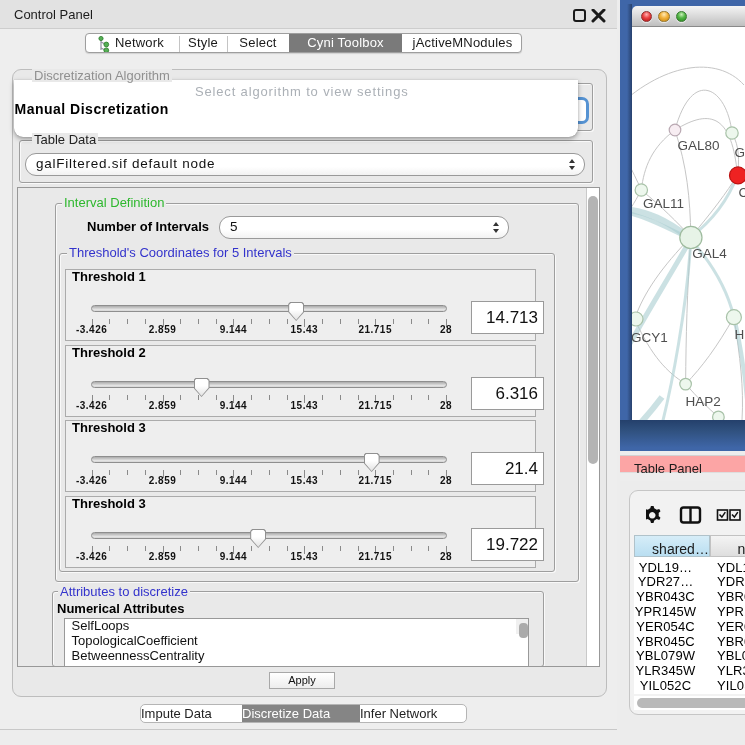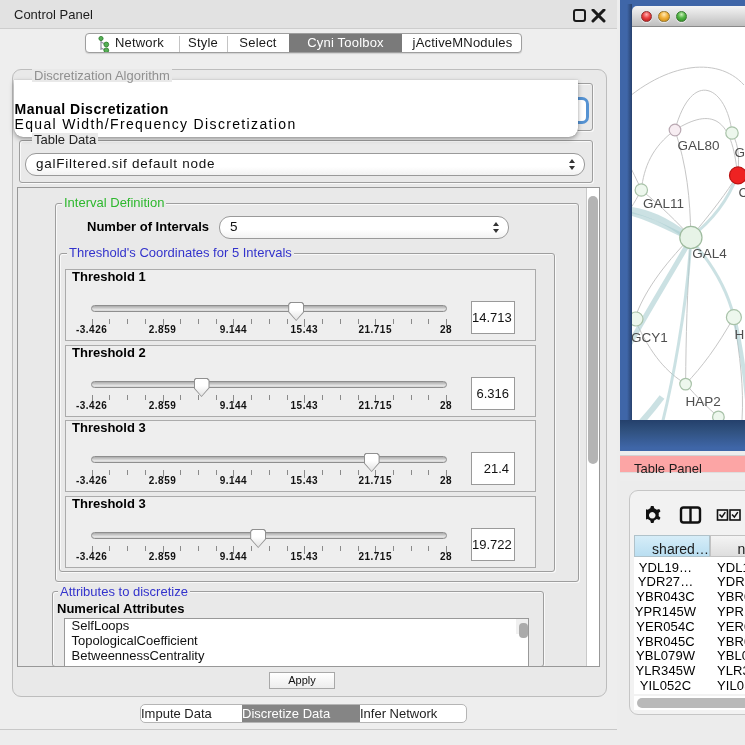--- a/index.html
+++ b/index.html
@@ -34,21 +34,21 @@
 #spane{left:4px;top:117px;width:583px;height:480px;border:1px solid #989898;background:#e9e9e9;overflow:hidden;}
 #spane-sb{position:absolute;right:0;top:0;width:13px;height:478px;background:#ffffff;border-left:1px solid #c9c9c9;}
 #spane-thumb{position:absolute;right:1.5px;top:8px;width:10px;height:268px;background:#b4b4b4;border-radius:5px;}
 
 .spanel{position:absolute;left:47px;width:471px;height:72px;background:#eeeeee;border:1px solid #ababab;}
 .spanel .tl{position:absolute;left:6px;top:-1px;font-size:13px;font-weight:bold;color:#000;}
 .track{position:absolute;left:25px;top:35px;width:356px;height:7px;border:1px solid #8e8e8e;border-radius:4px;background:linear-gradient(180deg,#ababab,#e3e3e3 70%,#d6d6d6);}
 .tlab{position:absolute;top:54px;font-size:10px;font-weight:bold;color:#111;transform:translateX(-50%);letter-spacing:0.5px;}
 .thumbO{position:absolute;top:32px;width:16px;height:19px;background:#909090;clip-path:polygon(12% 0,88% 0,100% 10%,100% 52%,50% 100%,0 52%,0 10%);}
 .thumbI{position:absolute;left:1px;top:1px;width:14px;height:17px;background:linear-gradient(180deg,#ffffff 40%,#e2e2e2);clip-path:polygon(12% 0,88% 0,100% 10%,100% 52%,50% 100%,0 52%,0 10%);}
-.vbox{position:absolute;left:405px;top:31px;width:44px;height:33px;background:#ffffff;border:1px solid #9a9a9a;font-size:13px;color:#111;text-align:right;line-height:31px;padding-right:5px;}
+.vbox{position:absolute;left:405px;top:31px;width:73px;height:33px;background:#ffffff;border:1px solid #9a9a9a;font-size:17px;color:#111;text-align:right;line-height:31px;padding-right:5px;}
 
 #numlist{left:46px;top:430px;width:465px;height:49px;background:#ffffff;border:1px solid #999;font-size:13px;color:#111;overflow:hidden;}
 #numlist div{padding-left:6.5px;height:14.8px;line-height:13.8px;}
 #nl-sb{position:absolute;right:0px;top:0;width:12px;height:47px;background:#f0f0f0;}
 #nl-thumb{position:absolute;right:0.5px;top:4px;width:9px;height:44px;background:#ababab;border-radius:4px;}
 
 #applybtn{left:256px;top:602px;width:66px;height:17px;background:linear-gradient(180deg,#ffffff,#ededed);border:1px solid #a8a8a8;border-radius:0;font-size:11px;color:#111;text-align:center;line-height:14px;}
 
 #bottabs{left:140px;top:704px;width:327px;height:19px;background:#ffffff;border:1px solid #b5b5b5;border-radius:5px;overflow:hidden;font-size:13px;}
 .btab{position:absolute;top:0;height:19px;line-height:18px;text-align:left;color:#222;}
@@ -275,22 +275,22 @@
           <div>BetweennessCentrality</div>
       <div class="abs" id="nl-sb"></div>
           <div class="abs" id="nl-thumb"></div>
     </div>
     <div id="spane-sb"></div>
         <div id="spane-thumb"></div>
   </div>
   <div class="abs" id="applybtn">Apply</div>
  </div>
  <div class="abs" id="overlay">
+   <div class="hint">Select algorithm to view settings</div>
    <div class="i1">Manual Discretization</div>
-   <div class="i2">Equal Width/Frequency Discretization</div>
  </div>
  <div class="abs" id="bottabs">
    <div class="btab" style="left:0;width:101px;">Impute Data</div>
    <div class="btab" style="left:101px;width:118px;background:#858585;color:#fff;">Discretize Data</div>
    <div class="btab" style="left:219px;width:108px;">Infer Network</div>
  </div>
 
  <div class="abs" id="bluedesk">
    <div class="abs" style="left:7px;top:4px;width:5px;height:416px;background:linear-gradient(90deg,rgba(20,35,60,0),rgba(20,35,60,0.55));"></div>
    <div class="abs" id="netwin-tb">

